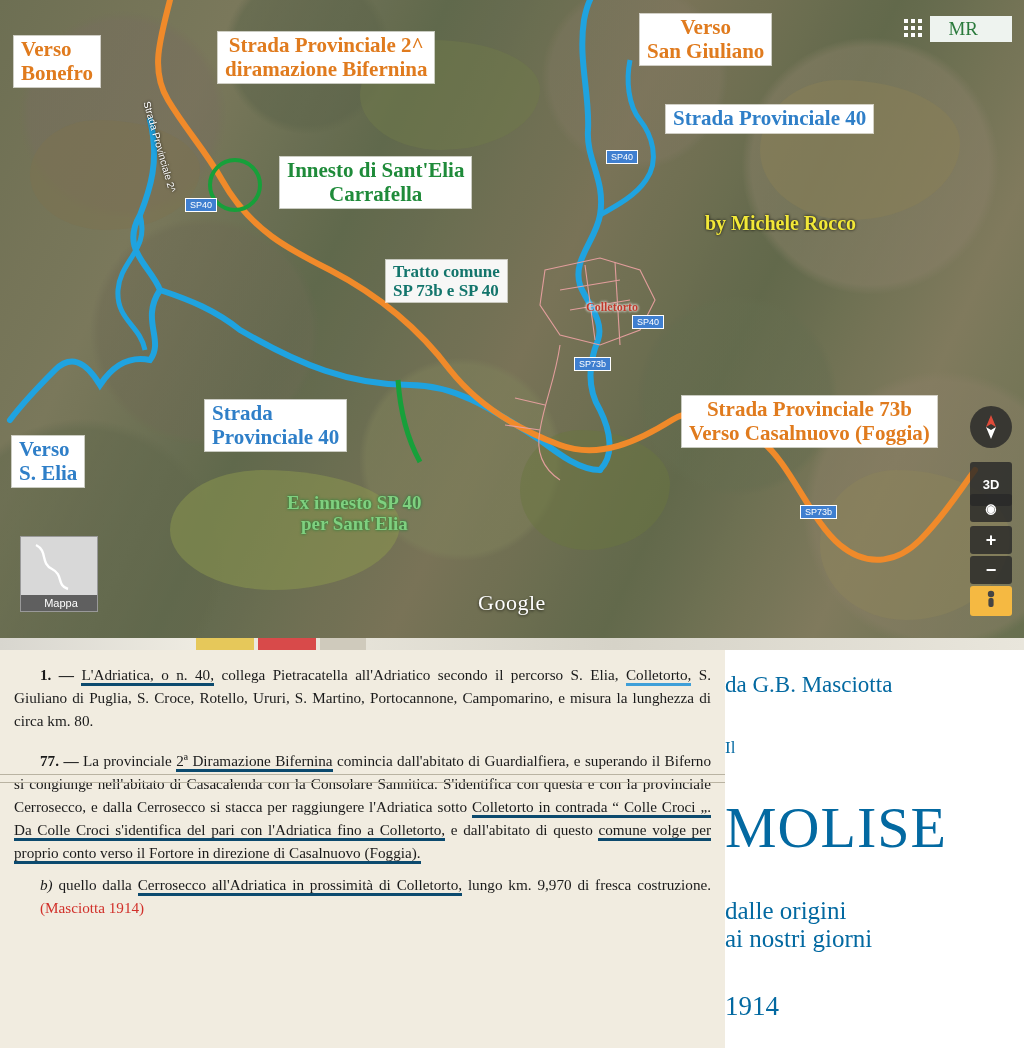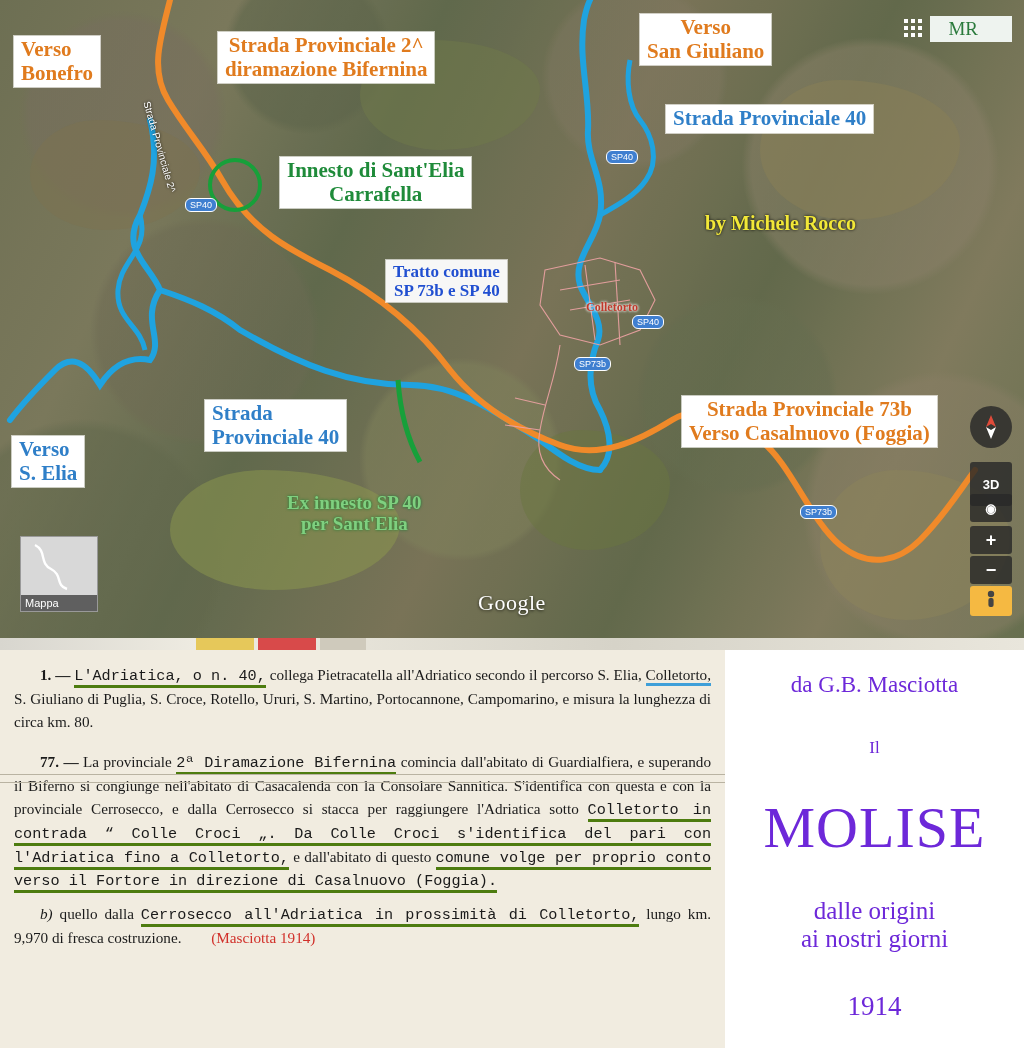--- a/index.html
+++ b/index.html
@@ -29,54 +29,54 @@
   .maplabel{position:absolute;background:#fff;padding:2px 7px;
             font-family:"Liberation Serif",serif;font-weight:bold;line-height:1.12;
             box-shadow:0 0 0 1px rgba(255,255,255,.65);}
   .nb{background:transparent;box-shadow:none;}
 
   
   .gbtn{position:absolute;background:rgba(40,40,40,.82);border-radius:3px;
         color:#fff;display:flex;align-items:center;justify-content:center;
         font-size:13px;font-weight:bold;}
   #mapthumb{position:absolute;left:20px;top:536px;width:76px;height:74px;
-            background:#d8d8d8;border:1px solid #999;}
+            background:#d8d8d8;border:1px solid #999;text-align:center;}
   #mapthumb .cap{position:absolute;left:0;bottom:0;width:100%;
      background:#5f5f5f;color:#fff;font-size:11px;padding:2px 0 2px 4px;box-sizing:border-box;}
   #attrib{position:absolute;left:0;bottom:0;width:1024px;height:14px;
           background:rgba(0,0,0,.55);color:#eaeaea;font-size:10px;}
   #attrib .row{position:absolute;right:6px;top:1px;display:flex;gap:16px;align-items:center;}
   #googlelogo{position:absolute;left:478px;top:590px;color:#fff;font-size:22px;
     font-family:"Liberation Serif",serif;letter-spacing:.5px;
     text-shadow:0 1px 3px rgba(0,0,0,.7);}
   #mrbox{position:absolute;right:12px;top:16px;width:82px;height:26px;background:#eef3ef;}
   #mrtxt{position:absolute;right:46px;top:18px;color:#2a7a3c;font-size:19px;
          font-family:"Liberation Serif",serif;}
   #gridicon{position:absolute;right:100px;top:17px;width:22px;height:22px;color:#fff;font-size:18px;}
 
   
   .shield{position:absolute;background:#3f7fd0;color:#fff;font-size:9px;
-          border-radius:6px;padding:1px 4px;border:1px solid #fff;}
+          border-radius:0;padding:1px 4px;border:1px solid #fff;}
 
   svg.overlay{position:absolute;left:0;top:0;width:1024px;height:638px;}
 
   
   #doc{position:absolute;left:0;top:638px;width:1024px;height:410px;background:#fff;}
   #scanstrip{position:absolute;left:0;top:0;width:1024px;height:12px;
              background:linear-gradient(90deg,#d8d6cf,#efece2 20%,#d6d3c8 60%,#e9e6dc);}
   #scanstrip .sw{position:absolute;top:0;height:12px;}
   #paper{position:absolute;left:0;top:12px;width:725px;height:398px;
          background:#f1ece0;font-family:"Liberation Serif",serif;color:#1a1a1a;}
   #paper .para{padding:0 14px;font-size:15.2px;line-height:1.5;text-align:justify;}
   #paper .para span.ind{display:inline-block;width:26px;}
-  .hl-or{border-bottom:3px solid #4d7c0f;font-family:Liberation Mono, monospace;}
+  .hl-or{border-bottom:3px solid #0c4a6e;}
   .hl-bl{border-bottom:3px solid #3f9fd8;}
   .rule{position:absolute;left:0;width:725px;height:1px;background:#b9b3a2;}
   #right{position:absolute;left:725px;top:12px;width:299px;height:398px;background:#fff;
-         font-family:"Liberation Serif",serif;color:#6d28d9;text-align:center;}
+         font-family:"Liberation Serif",serif;color:#0369a1;text-align:left;}
   .glow{position:absolute;border-radius:50%;filter:blur(14px);opacity:.55;}
 </style>
 </head>
 <body>
 
 <div id="map">
   <div class="basemap"></div>
 
   <div class="patch" style="left:170px;top:470px;width:230px;height:120px;background:#8e9a4e;"></div>
   <div class="patch" style="left:520px;top:430px;width:150px;height:120px;background:#6a7540;"></div>
@@ -126,21 +126,21 @@
 diramazione Bifernina</div>
 
   <div class="maplabel" style="left:640px;top:14px;font-size:21px;color:#e07b1e;white-space:pre;text-align:center;">Verso
 San Giuliano</div>
 
   <div class="maplabel" style="left:666px;top:105px;font-size:21px;color:#2f7fc8;white-space:pre;">Strada Provinciale 40</div>
 
   <div class="maplabel" style="left:280px;top:157px;font-size:21px;color:#1f8b3a;white-space:pre;text-align:center;">Innesto di Sant'Elia
 Carrafella</div>
 
-  <div class="maplabel" style="left:386px;top:260px;font-size:17px;color:#1d4ed8;white-space:pre;text-align:right;opacity:.95;">Tratto comune
+  <div class="maplabel" style="left:386px;top:260px;font-size:17px;color:#0f766e;white-space:pre;text-align:left;opacity:.95;">Tratto comune
 SP 73b e SP 40</div>
 
   <div class="maplabel nb" style="left:698px;top:210px;font-size:20px;color:#f2e838;text-shadow:0 0 3px #000;">by Michele Rocco</div>
 
   <div class="maplabel" style="left:205px;top:400px;font-size:21px;color:#2f7fc8;white-space:pre;">Strada
 Provinciale 40</div>
 
   <div class="maplabel" style="left:12px;top:436px;font-size:21px;color:#2f7fc8;white-space:pre;">Verso
 S. Elia</div>
 

